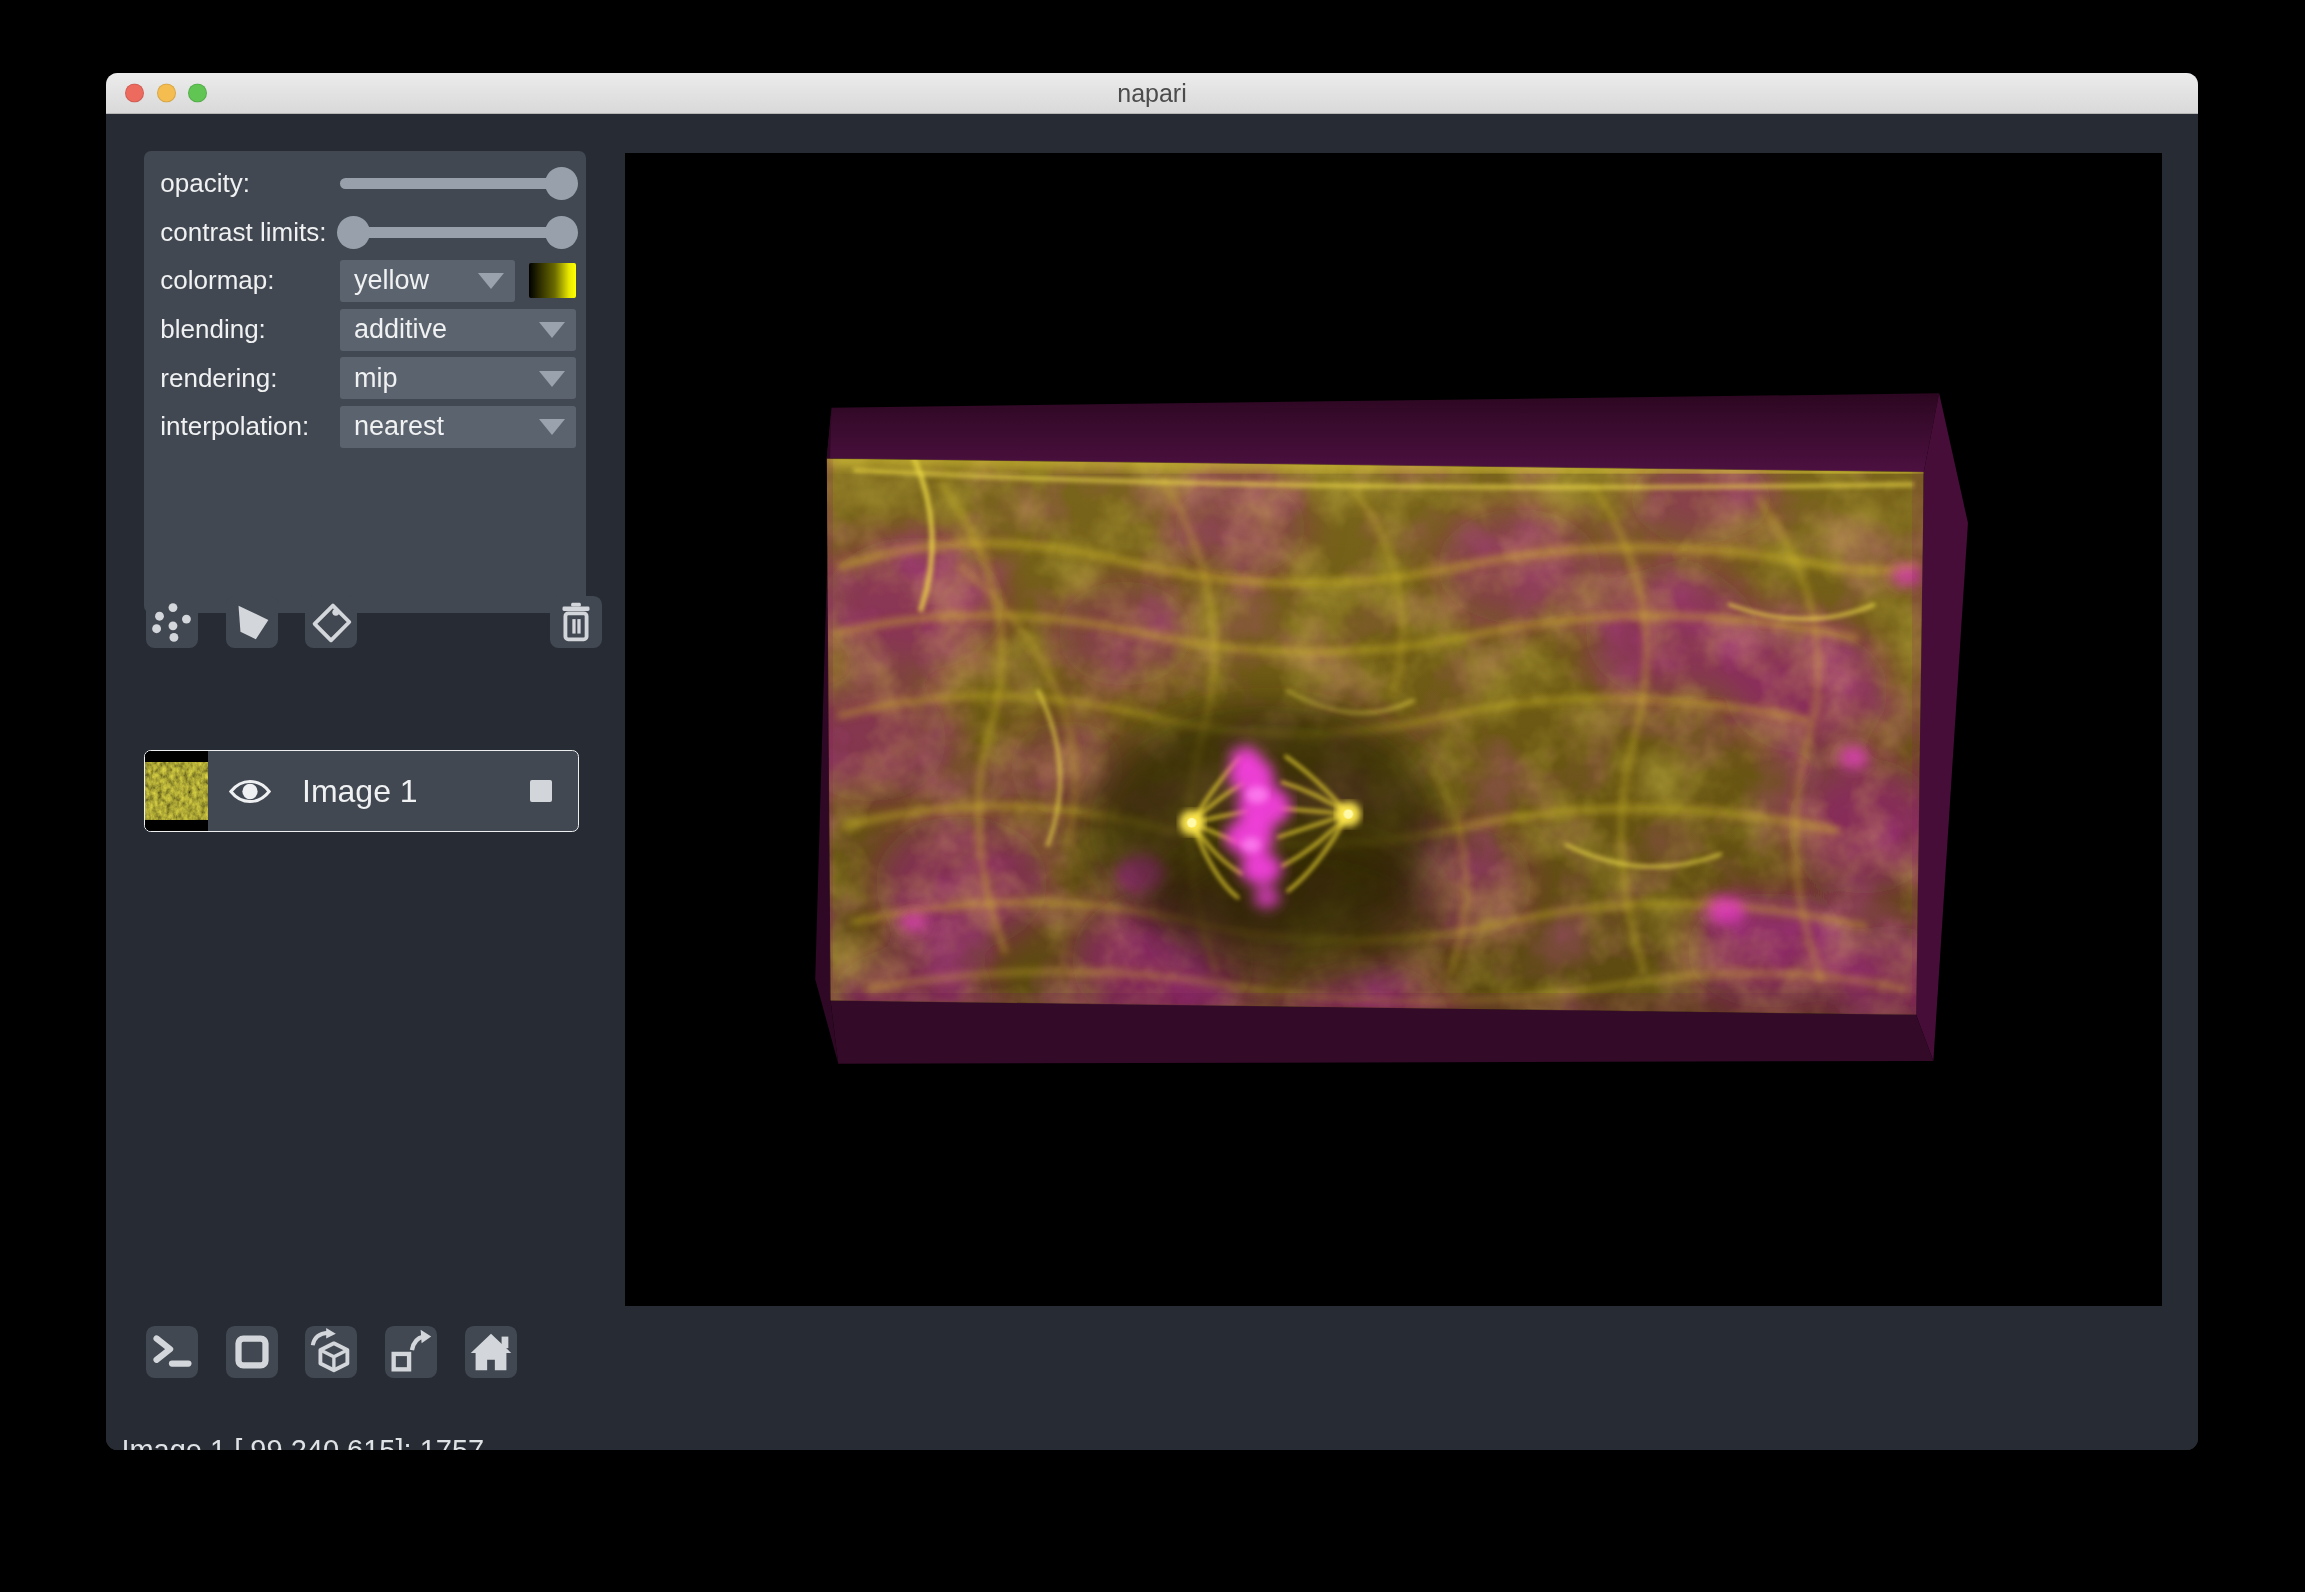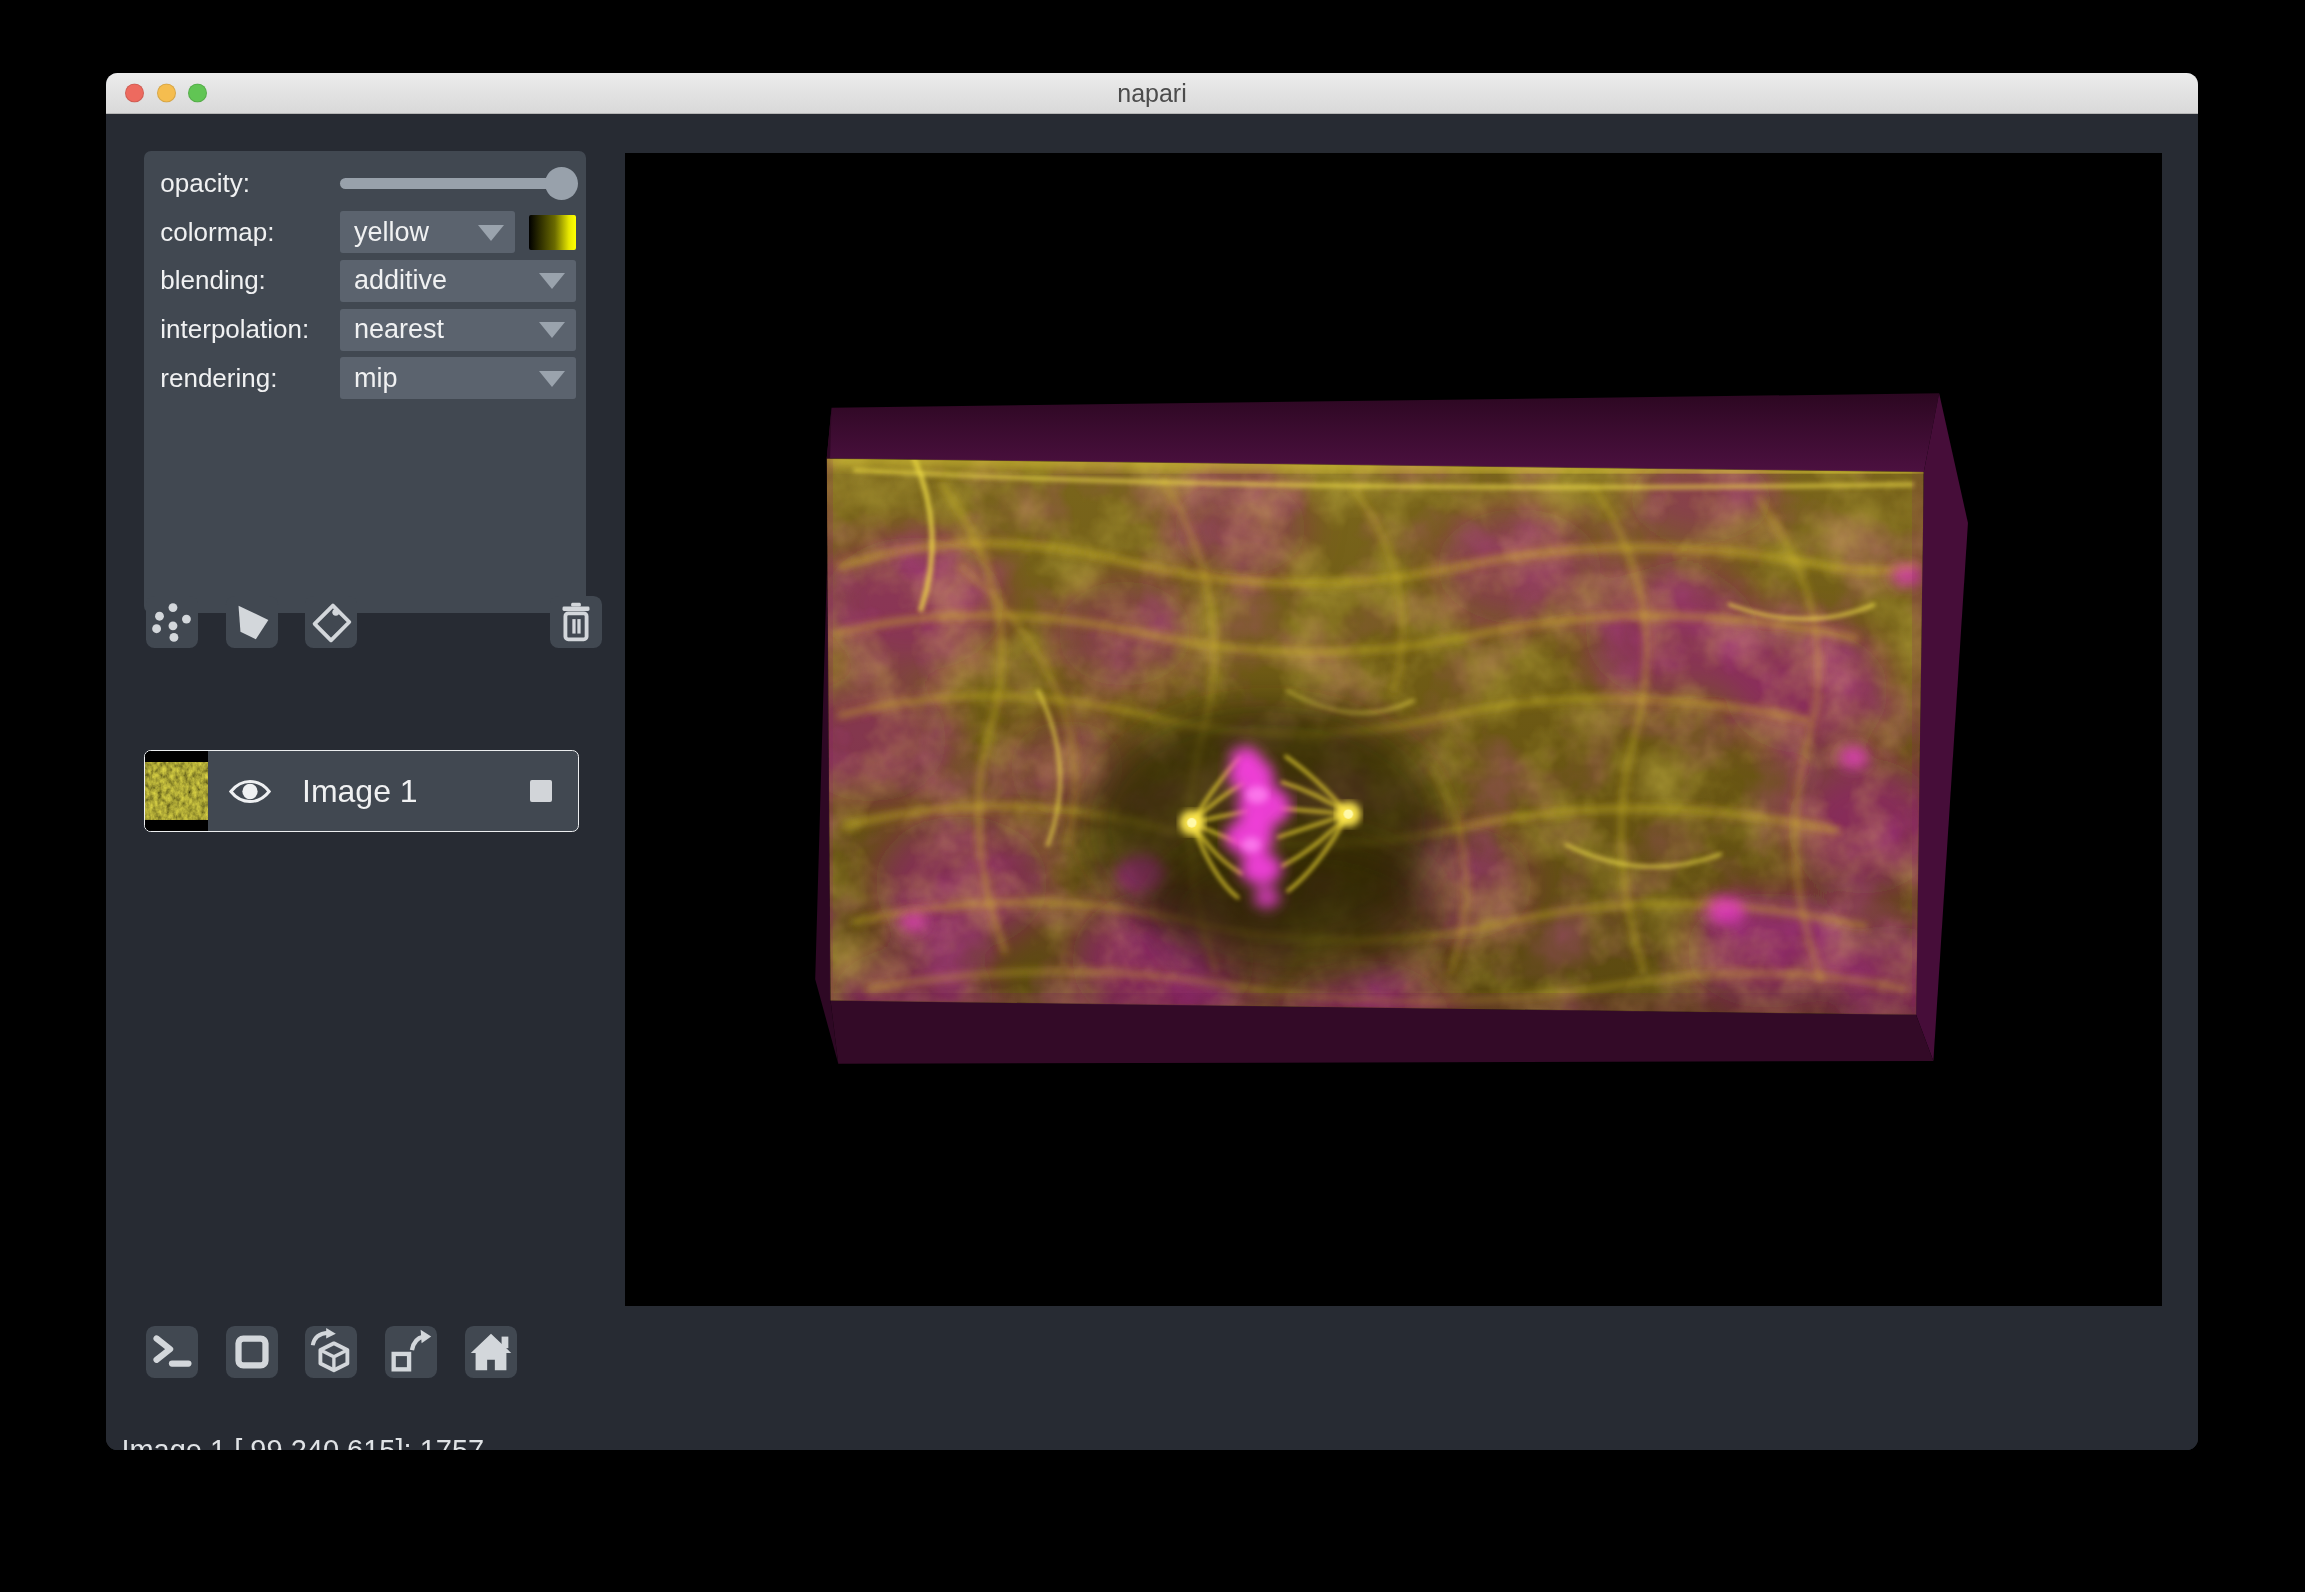--- a/index.html
+++ b/index.html
@@ -90,47 +90,55 @@
 
       <div class="controls-panel">
         <div class="crow">
           <div class="clabel">opacity:</div>
           <div class="slider">
             <div class="track"></div>
             <div class="handle" style="right:-2.9px"></div>
           </div>
         </div>
         <div class="crow">
+          <div class="clabel">contrast limits:</div>
+          <div class="slider">
+            <div class="track"></div>
+            <div class="handle" style="left:-2.9px"></div>
+            <div class="handle" style="right:-2.9px"></div>
+          </div>
+        </div>
+        <div class="crow">
           <div class="clabel">colormap:</div>
           <div class="cmwrap">
             <div class="dropdown cm">
               <span class="dd-value">yellow</span>
               <span class="dd-arrow"></span>
             </div>
             <div class="cm-swatch"></div>
           </div>
         </div>
         <div class="crow">
           <div class="clabel">blending:</div>
           <div class="dropdown">
             <span class="dd-value">additive</span>
             <span class="dd-arrow"></span>
           </div>
         </div>
         <div class="crow">
+          <div class="clabel">rendering:</div>
+          <div class="dropdown">
+            <span class="dd-value">mip</span>
+            <span class="dd-arrow"></span>
+          </div>
+        </div>
+        <div class="crow">
           <div class="clabel">interpolation:</div>
           <div class="dropdown">
             <span class="dd-value">nearest</span>
-            <span class="dd-arrow"></span>
-          </div>
-        </div>
-        <div class="crow">
-          <div class="clabel">rendering:</div>
-          <div class="dropdown">
-            <span class="dd-value">mip</span>
             <span class="dd-arrow"></span>
           </div>
         </div>
       </div>
 
       <div class="layer-btn-row">
         <div class="tool-btn" style="left:1.9px">
           <svg class="icon" width="52" height="52" viewBox="0 0 54 54">
             <g fill="#d3d7db">
               <circle cx="28" cy="12" r="4.6"></circle>

